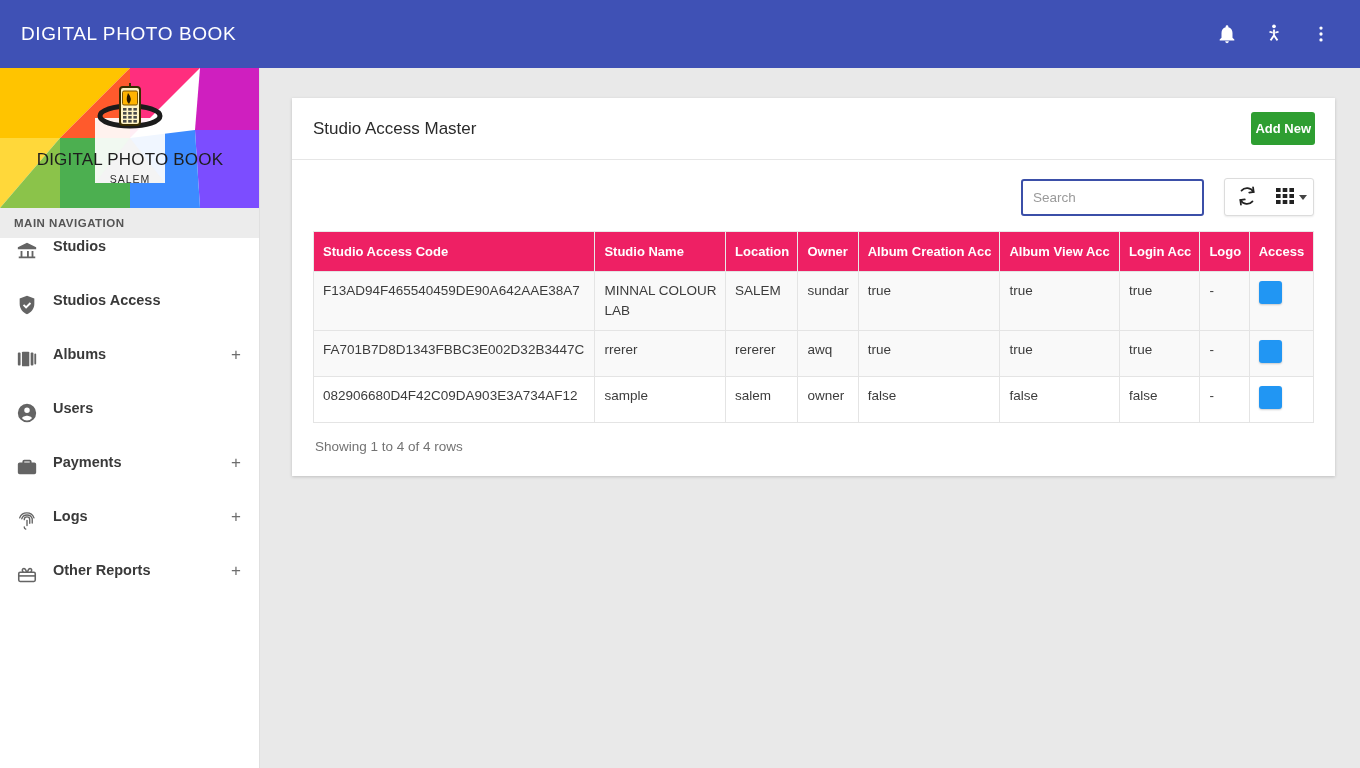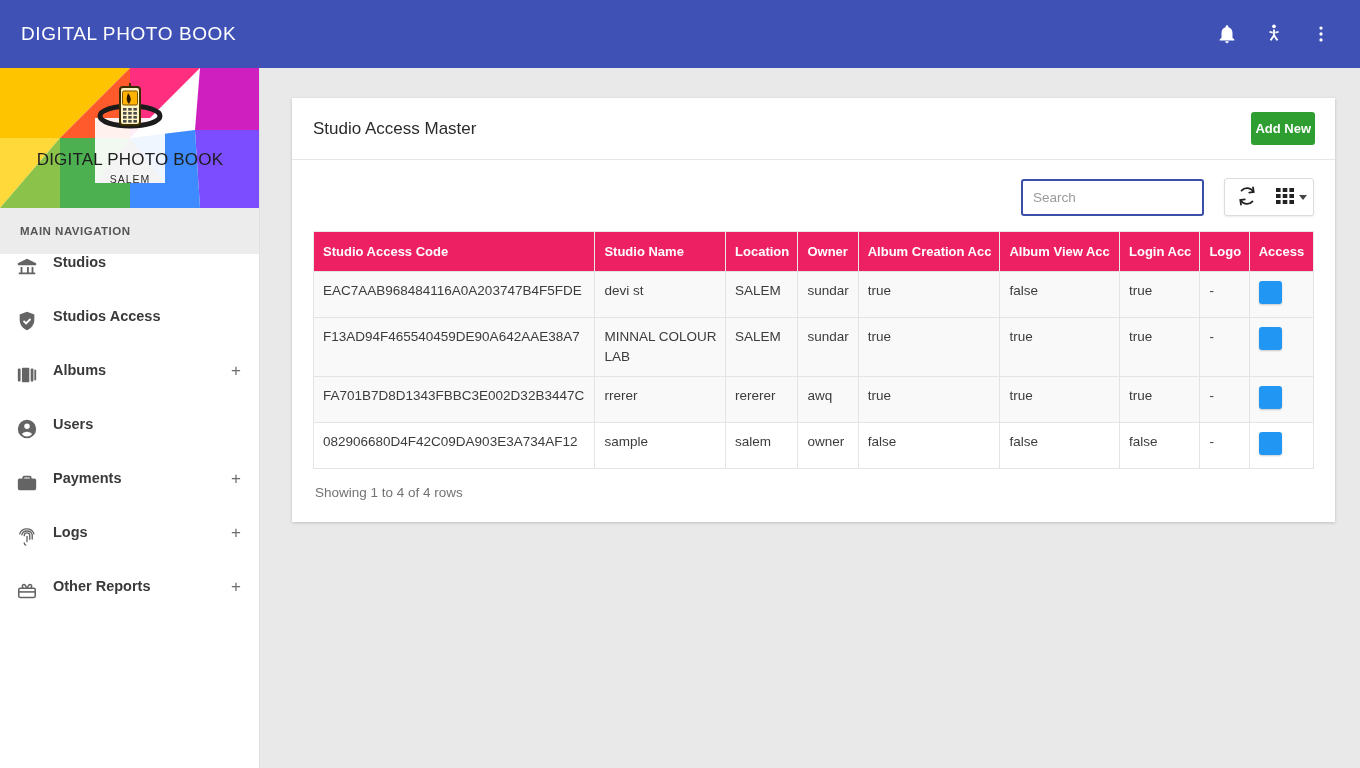--- a/index.html
+++ b/index.html
@@ -66,28 +66,28 @@
     letter-spacing: .2px;
   }
   #brand-sub {
     position: absolute; left: 0; right: 0; top: 105px;
     text-align: center;
     font-size: 10.5px; color: #2a2a2a;
     letter-spacing: 1px;
   }
 
   #nav-section-title {
-    height: 46px;
+    height: 30px;
     background: #ececec;
     color: #555555;
     font-size: 11.5px;
     font-weight: bold;
     letter-spacing: .5px;
     display: flex; align-items: center;
-    padding-left: 20px;
+    padding-left: 14px;
   }
 
   .nav-item {
     height: 54px;
     display: flex; align-items: flex-start;
     padding: 0 18px 0 16px;
     cursor: pointer;
     color: #3c3c3c;
   }
   .nav-ico {
@@ -472,33 +472,20 @@
             <th>Location</th>
             <th>Owner</th>
             <th>Album Creation Acc</th>
             <th>Album View Acc</th>
             <th>Login Acc</th>
             <th>Logo</th>
             <th>Access</th>
           </tr>
         </thead>
         <tbody>
-          <tr class="alt">
-            <td>EAC7AAB968484116A0A203747B4F5FDE</td>
-            <td>devi st</td>
-            <td>SALEM</td>
-            <td>sundar</td>
-            <td>true</td>
-            <td>false</td>
-            <td>true</td>
-            <td>-</td>
-            <td>
-                <button class="access-btn"></button>
-              </td>
-          </tr>
           <tr class="alt">
             <td>F13AD94F465540459DE90A642AAE38A7</td>
             <td>MINNAL COLOUR LAB</td>
             <td>SALEM</td>
             <td>sundar</td>
             <td>true</td>
             <td>true</td>
             <td>true</td>
             <td>-</td>
             <td>

